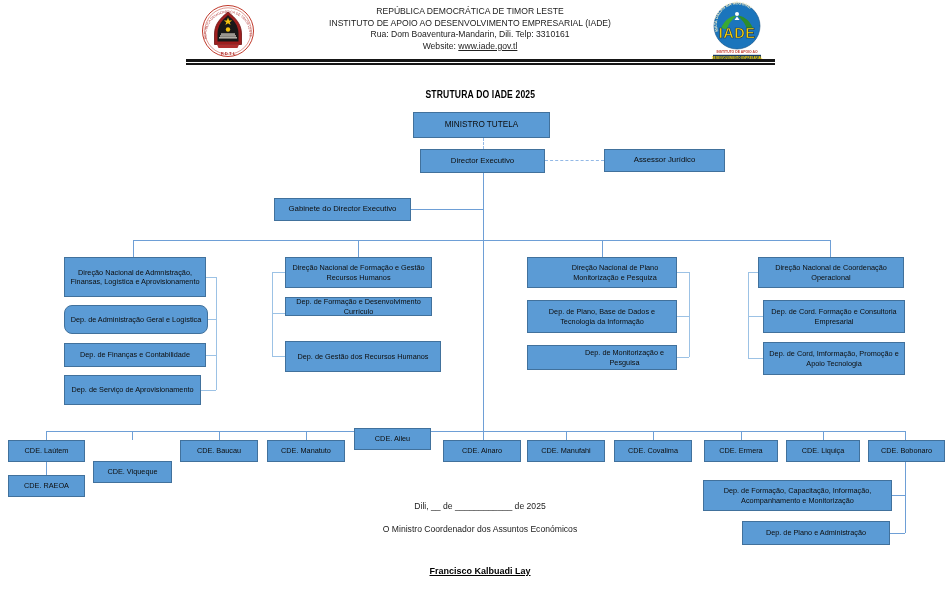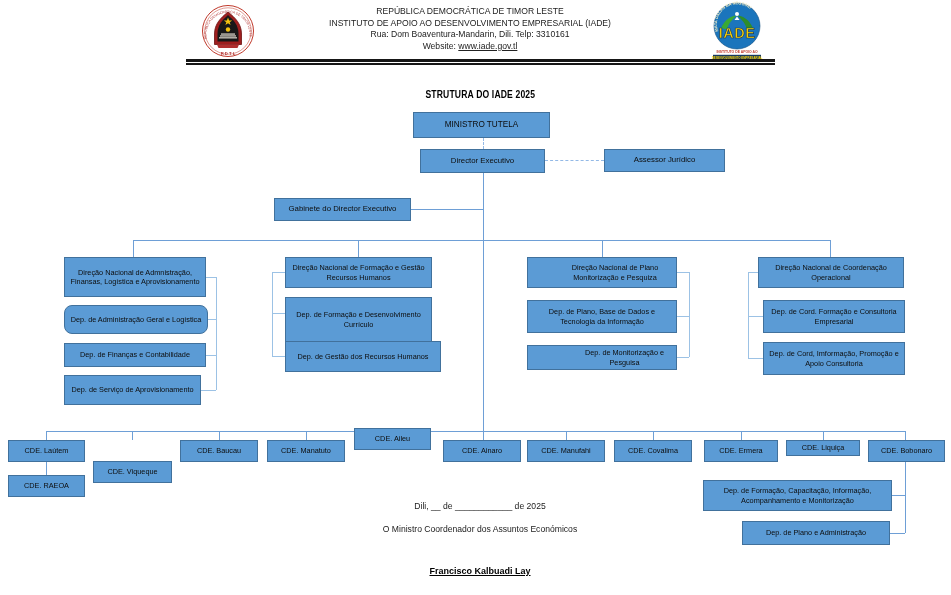--- a/index.html
+++ b/index.html
@@ -142,41 +142,41 @@
   <div class="node lvl2" style="left:420px;top:149px;width:125px;height:24px;">Director Executivo</div>
   <div class="node lvl2" style="left:604px;top:149px;width:121px;height:23px;">Assessor Jurídico</div>
   <div class="node lvl2" style="left:274px;top:198px;width:137px;height:23px;">Gabinete do Director Executivo</div>
 
   <div class="node" style="left:64px;top:257px;width:142px;height:40px;">Direção Nacional de Admnistração, Finansas, Logística e Aprovisionamento</div>
   <div class="node" style="left:64px;top:305px;width:144px;height:29px;border-radius:8px;">Dep. de Administração Geral e Logística</div>
   <div class="node" style="left:64px;top:343px;width:142px;height:24px;">Dep. de Finanças e Contabilidade</div>
   <div class="node" style="left:64px;top:375px;width:137px;height:30px;">Dep. de Serviço de Aprovisionamento</div>
 
   <div class="node" style="left:285px;top:257px;width:147px;height:31px;">Direção Nacional de Formação e Gestão Recursos Humanos</div>
-  <div class="node" style="left:285px;top:297px;width:147px;height:45px;">Dep. de Formação e Desenvolvimento Currículo</div>
+  <div class="node" style="left:285px;top:297px;width:147px;height:19px;">Dep. de Formação e Desenvolvimento Currículo</div>
   <div class="node" style="left:285px;top:341px;width:156px;height:31px;">Dep. de Gestão dos Recursos Humanos</div>
 
   <div class="node" style="left:527px;top:257px;width:150px;height:31px;padding-left:29px;">Direção Nacional de Plano Monitorização e Pesquiza</div>
   <div class="node" style="left:527px;top:300px;width:150px;height:33px;">Dep. de Plano, Base de Dados e Tecnologia da Informação</div>
   <div class="node" style="left:527px;top:345px;width:150px;height:25px;padding-left:48px;">Dep. de Monitorização e Pesguisa</div>
 
   <div class="node" style="left:758px;top:257px;width:146px;height:31px;">Direção Nacional de Coordenação Operacional</div>
   <div class="node" style="left:763px;top:300px;width:142px;height:33px;">Dep. de Cord. Formação e Consultoria Empresarial</div>
-  <div class="node" style="left:763px;top:342px;width:142px;height:33px;">Dep. de Cord, Imformação, Promoção e Apoio Consultoria</div>
+  <div class="node" style="left:763px;top:342px;width:142px;height:33px;">Dep. de Cord, Imformação, Promoção e Apoio Tecnologia</div>
 
   <div class="node" style="left:8px;top:440px;width:77px;height:22px;">CDE. Laútem</div>
   <div class="node" style="left:93px;top:440px;width:79px;height:22px;margin-top:21px;">CDE. Viqueque</div>
   <div class="node" style="left:180px;top:440px;width:78px;height:22px;">CDE. Baucau</div>
   <div class="node" style="left:267px;top:440px;width:78px;height:22px;">CDE. Manatuto</div>
   <div class="node" style="left:354px;top:428px;width:77px;height:22px;">CDE. Aileu</div>
   <div class="node" style="left:443px;top:440px;width:78px;height:22px;">CDE. Ainaro</div>
   <div class="node" style="left:527px;top:440px;width:78px;height:22px;">CDE. Manufahi</div>
   <div class="node" style="left:614px;top:440px;width:78px;height:22px;">CDE. Covalima</div>
   <div class="node" style="left:704px;top:440px;width:74px;height:22px;">CDE. Ermera</div>
-  <div class="node" style="left:786px;top:440px;width:74px;height:16px;">CDE. Liquiça</div>
+  <div class="node" style="left:786px;top:440px;width:74px;height:22px;">CDE. Liquiça</div>
   <div class="node" style="left:868px;top:440px;width:77px;height:22px;">CDE. Bobonaro</div>
   <div class="node" style="left:8px;top:475px;width:77px;height:22px;">CDE. RAEOA</div>
 
   <div class="node" style="left:703px;top:480px;width:189px;height:31px;">Dep. de Formação, Capacitação, Informação, Acompanhamento e Monitorização</div>
   <div class="node" style="left:742px;top:521px;width:148px;height:24px;">Dep. de Plano e Administração</div>
 
   <div class="foot" style="left:300px;top:501px;width:360px;">Dili,  __ de ____________ de 2025</div>
   <div class="foot" style="left:250px;top:524px;width:460px;">O Ministro Coordenador dos Assuntos Económicos</div>
   <div class="foot signature" style="left:350px;top:566px;width:260px;">Francisco Kalbuadi Lay</div>
 

